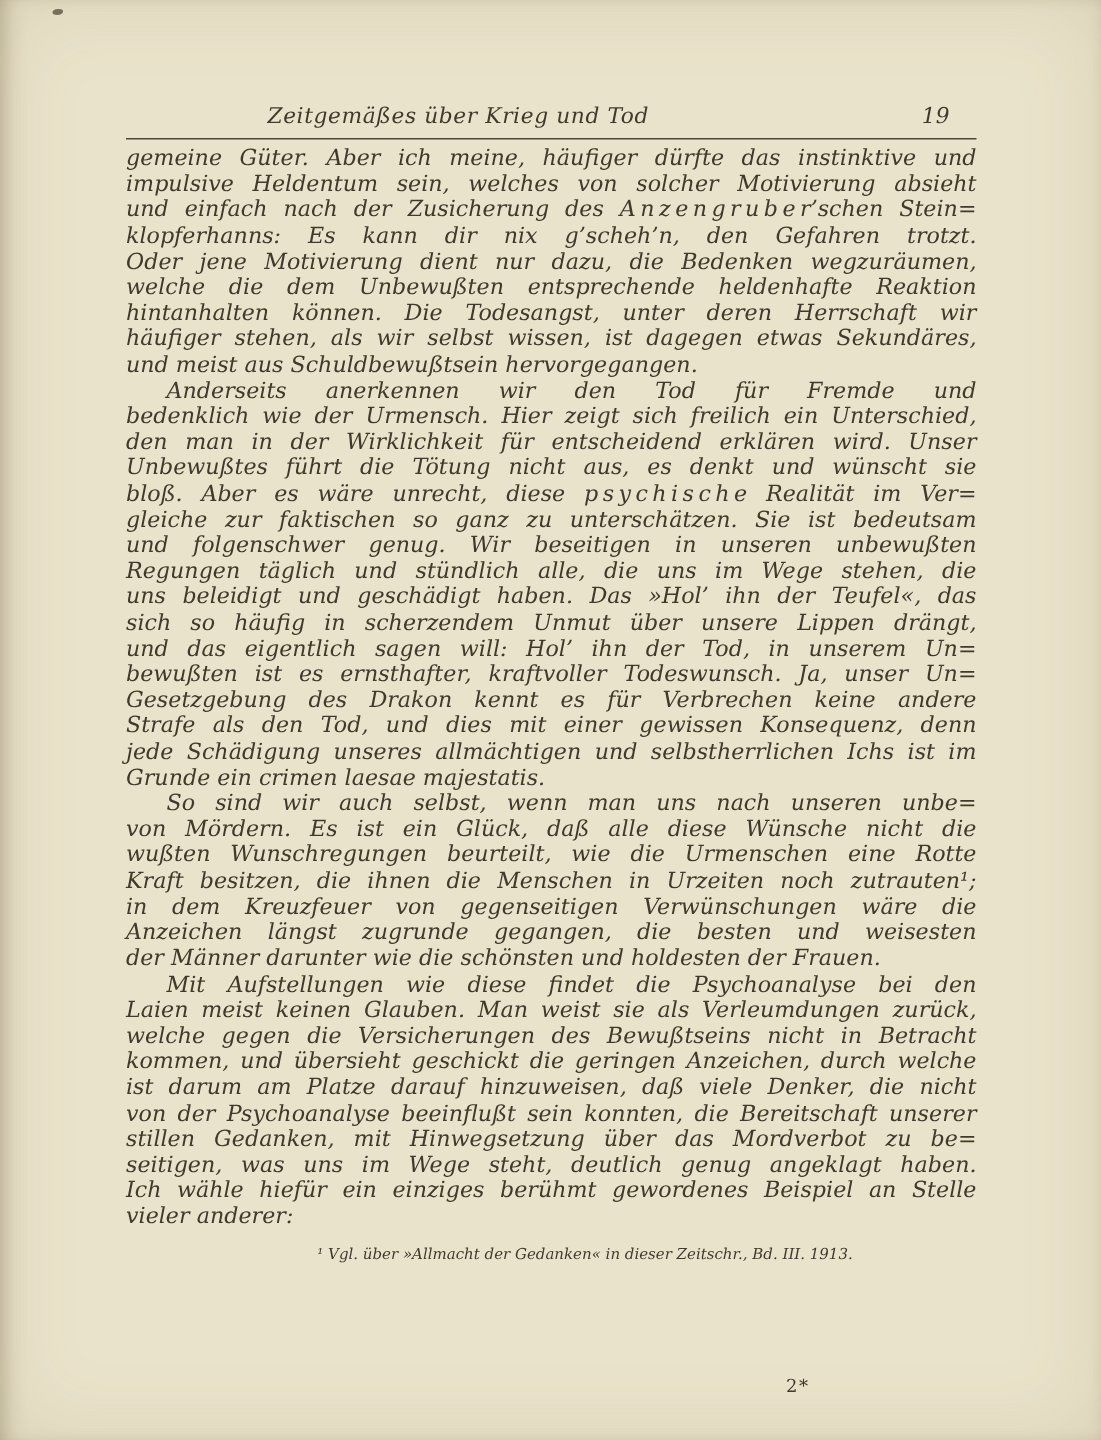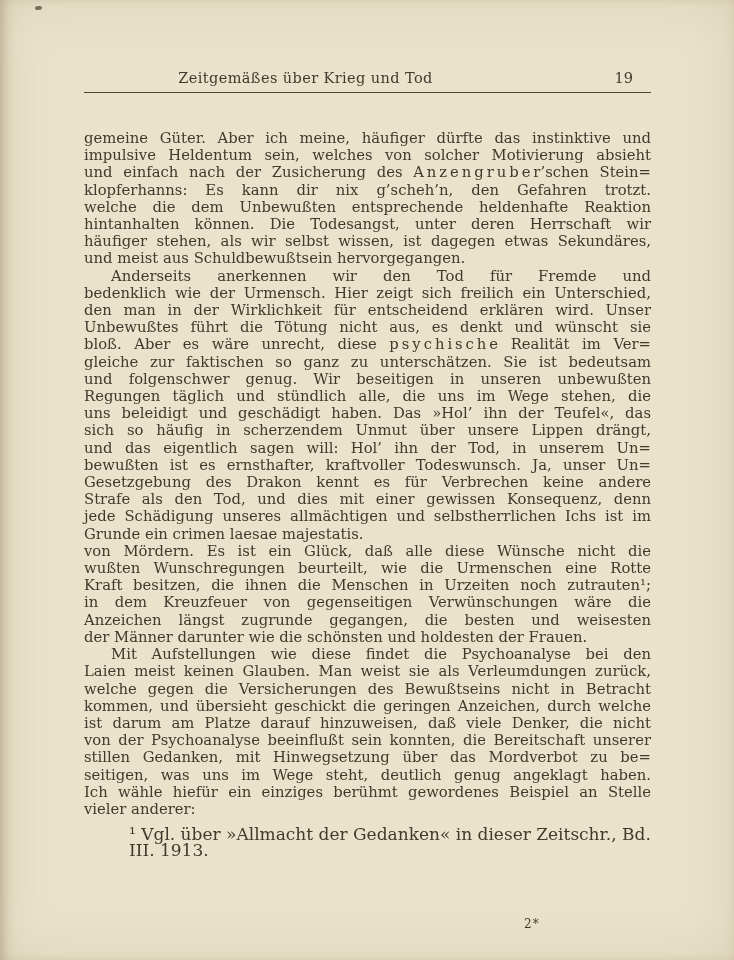--- a/index.html
+++ b/index.html
@@ -16,37 +16,37 @@
     box-shadow:inset 10px 0 14px -8px rgba(92,76,48,.35),
                inset -4px 0 10px -6px rgba(92,76,48,.18),
                inset 0 0 55px rgba(120,100,60,.14);
     overflow:hidden;
   }
   .speck{
     position:absolute;left:35px;top:6px;width:7px;height:4px;
     background:#53493a;border-radius:50% 40% 55% 45%;opacity:.75;
   }
   .content{
-    position:absolute;left:84px;top:70px;width:567px;
+    position:absolute;left:84px;top:70px;width:567px;font-style:italic;
   }
   .header{position:relative;height:19px;font-size:14.5px;letter-spacing:.4px;}
   .header-title{display:block;text-align:center;transform:translateX(-62px);}
   .header-page{position:absolute;right:18px;top:0;letter-spacing:0;margin-left:32px;}
   .rule{border-top:1.5px solid var(--rule,#4d4436);margin-top:3px;}
-  .body-text{margin-top:36px;font-size:14.8px;}
+  .body-text{margin-top:4px;font-size:14.8px;}
   .line{
     line-height:17.2px;
     text-align:justify;
     text-align-last:justify;
     hyphens:none;
   }
   .line.last{text-align-last:left;}
   .line.indent{text-indent:27px;}
   .footnote{
-    margin-top:9px;padding-left:45px;font-size:17px;line-height:16px;
+    margin-top:9px;padding-left:45px;font-size:10px;line-height:16px;text-align:center;
   }
   .sig{
     position:absolute;left:524px;top:917px;font-size:12px;letter-spacing:1px;
   }
 </style>
 </head>
 <body>
 
 <div class="page">
   <div class="speck"></div>
@@ -54,40 +54,42 @@
     <div class="header">
       <span class="header-title">Zeitgemäßes über Krieg und Tod</span>
       <span class="header-page">19</span>
     </div>
     <div class="rule"></div>
     <div class="body-text">
         <div class="line">gemeine Güter. Aber ich meine, häufiger dürfte das instinktive und</div>
         <div class="line">impulsive Heldentum sein, welches von solcher Motivierung absieht</div>
         <div class="line">und einfach nach der Zusicherung des A n z e n g r u b e r’schen Stein=</div>
         <div class="line">klopferhanns: Es kann dir nix g’scheh’n, den Gefahren trotzt.</div>
+        <div class="line">Oder jene Motivierung dient nur dazu, die Bedenken wegzuräumen,</div>
         <div class="line">welche die dem Unbewußten entsprechende heldenhafte Reaktion</div>
         <div class="line">hintanhalten können. Die Todesangst, unter deren Herrschaft wir</div>
         <div class="line">häufiger stehen, als wir selbst wissen, ist dagegen etwas Sekundäres,</div>
         <div class="line last">und meist aus Schuldbewußtsein hervorgegangen.</div>
         <div class="line indent">Anderseits anerkennen wir den Tod für Fremde und</div>
         <div class="line">bedenklich wie der Urmensch. Hier zeigt sich freilich ein Unterschied,</div>
         <div class="line">den man in der Wirklichkeit für entscheidend erklären wird. Unser</div>
         <div class="line">Unbewußtes führt die Tötung nicht aus, es denkt und wünscht sie</div>
         <div class="line">bloß. Aber es wäre unrecht, diese p s y c h i s c h e Realität im Ver=</div>
         <div class="line">gleiche zur faktischen so ganz zu unterschätzen. Sie ist bedeutsam</div>
         <div class="line">und folgenschwer genug. Wir beseitigen in unseren unbewußten</div>
         <div class="line">Regungen täglich und stündlich alle, die uns im Wege stehen, die</div>
         <div class="line">uns beleidigt und geschädigt haben. Das »Hol’ ihn der Teufel«, das</div>
         <div class="line">sich so häufig in scherzendem Unmut über unsere Lippen drängt,</div>
         <div class="line">und das eigentlich sagen will: Hol’ ihn der Tod, in unserem Un=</div>
         <div class="line">bewußten ist es ernsthafter, kraftvoller Todeswunsch. Ja, unser Un=</div>
         <div class="line">Gesetzgebung des Drakon kennt es für Verbrechen keine andere</div>
         <div class="line">Strafe als den Tod, und dies mit einer gewissen Konsequenz, denn</div>
         <div class="line">jede Schädigung unseres allmächtigen und selbstherrlichen Ichs ist im</div>
         <div class="line last">Grunde ein crimen laesae majestatis.</div>
+        <div class="line indent">So sind wir auch selbst, wenn man uns nach unseren unbe=</div>
         <div class="line">von Mördern. Es ist ein Glück, daß alle diese Wünsche nicht die</div>
         <div class="line">wußten Wunschregungen beurteilt, wie die Urmenschen eine Rotte</div>
         <div class="line">Kraft besitzen, die ihnen die Menschen in Urzeiten noch zutrauten¹;</div>
         <div class="line">in dem Kreuzfeuer von gegenseitigen Verwünschungen wäre die</div>
         <div class="line">Anzeichen längst zugrunde gegangen, die besten und weisesten</div>
         <div class="line last">der Männer darunter wie die schönsten und holdesten der Frauen.</div>
         <div class="line indent">Mit Aufstellungen wie diese findet die Psychoanalyse bei den</div>
         <div class="line">Laien meist keinen Glauben. Man weist sie als Verleumdungen zurück,</div>
         <div class="line">welche gegen die Versicherungen des Bewußtseins nicht in Betracht</div>
         <div class="line">kommen, und übersieht geschickt die geringen Anzeichen, durch welche</div>

